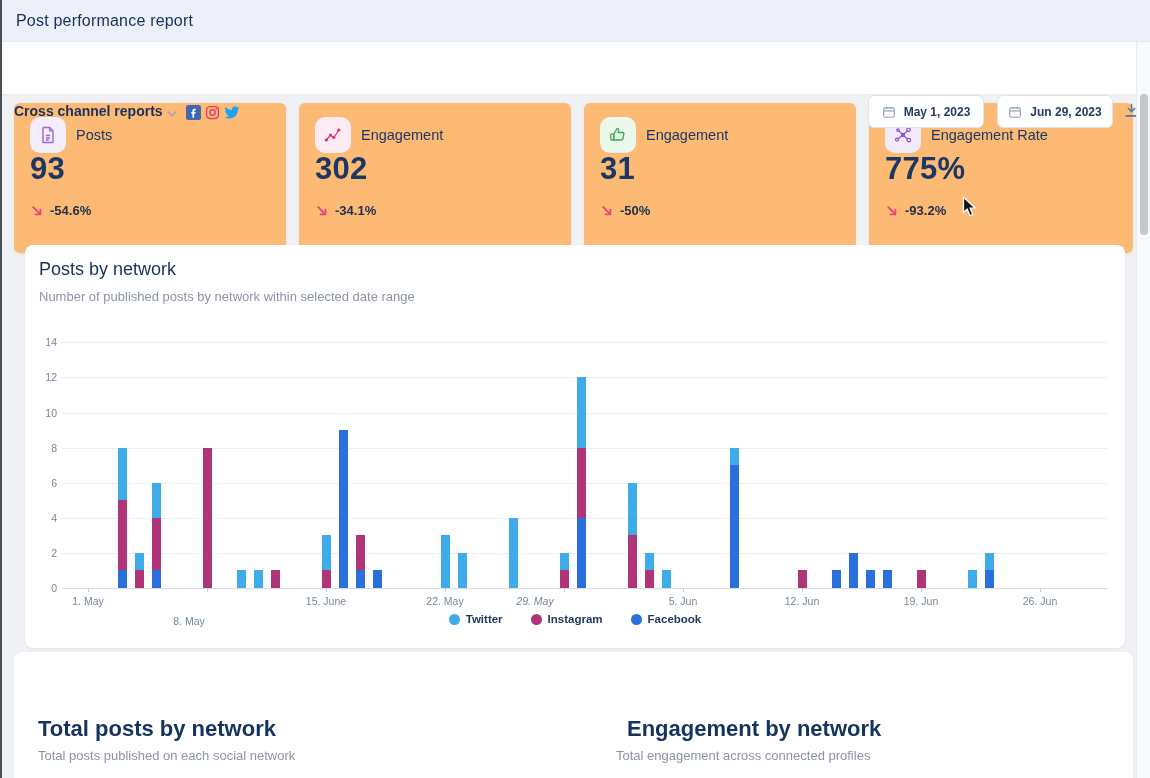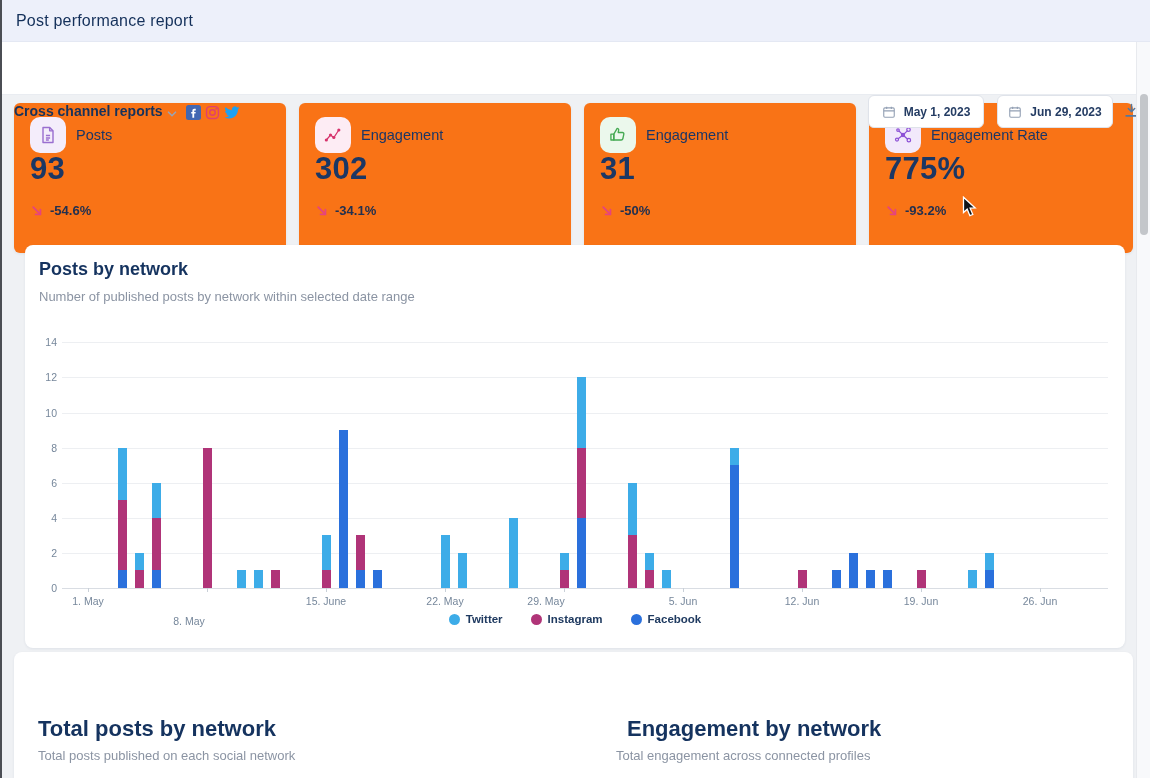--- a/index.html
+++ b/index.html
@@ -19,30 +19,30 @@
   #fb-chip { left:186px; }
   #ig-chip { left:205px; }
   #tw-chip { left:224px; }
 
   .datefield { position:absolute; top:53px; width:116px; height:33px; background:#fff; border:1px solid #dfe3ea; border-radius:6px; display:flex; align-items:center; justify-content:center; gap:8px; cursor:pointer; }
   .datefield span { font-size:12px; font-weight:600; color:#243c63; }
   #date-from { left:868px; }
   #date-to { left:997px; }
   #download-btn { position:absolute; left:1123px; top:60px; cursor:pointer; }
 
-  .kpi-card { position:absolute; top:103px; height:150px; background:#f97316; border-radius:6px; box-shadow:0 1px 3px rgba(20,40,80,.07); }
+  .kpi-card { position:absolute; top:103px; height:150px; background:#fdba74; border-radius:6px; box-shadow:0 1px 3px rgba(20,40,80,.07); }
   .kpi-icon { position:absolute; left:16px; top:14px; width:36px; height:36px; border-radius:10px; display:flex; align-items:center; justify-content:center; }
   .kpi-label { position:absolute; left:62px; top:24px; font-size:14.5px; font-weight:500; color:#1c3666; }
   .kpi-value { position:absolute; left:16px; top:48px; font-size:31px; font-weight:700; color:#1b3764; letter-spacing:.3px; }
   .kpi-delta { position:absolute; left:16px; top:100px; display:flex; align-items:center; gap:6px; }
   .delta-arrow { display:flex; }
   .delta-text { font-size:13px; font-weight:700; color:#22304f; }
 
   #chart-panel { left:25px; top:245px; width:1100px; height:403px; background:#fff; border-radius:8px; box-shadow:0 1px 3px rgba(20,40,80,.07); }
-  #chart-title { position:absolute; left:14px; top:14px; font-size:18px; font-weight:700; color:#15335f; }
+  #chart-title { position:absolute; left:14px; top:14px; font-size:18px; font-weight:400; color:#15335f; }
   #chart-subtitle { position:absolute; left:14px; top:44px; font-size:13px; color:#8b94a3; }
   #plot { position:absolute; left:0; top:0; width:1100px; height:403px; }
   .gridline { position:absolute; height:1px; background:#edeff2; }
   .gridline.base { background:#d9dde3; }
   .ytick { position:absolute; left:0; width:32px; text-align:right; font-size:10.5px; color:#76879b; }
   .xtick { position:absolute; transform:translateX(-50%); font-size:10.5px; color:#76879b; white-space:nowrap; }
   .xtickmark { position:absolute; width:1px; height:4px; background:#c9d0d8; }
   .barseg { position:absolute; }
   #legend { position:absolute; left:0; top:368px; width:1100px; display:flex; justify-content:center; gap:28px; }
   .legitem { display:flex; align-items:center; gap:6px; cursor:pointer; }
@@ -229,21 +229,21 @@
       <div class="ytick" style="top: 91.3px;">14</div>
       <div class="xtickmark" style="left: 63px; top: 343px;"></div>
       <div class="xtick" style="left: 63px; top: 350px;">1. May</div>
       <div class="xtickmark" style="left: 182px; top: 343px;"></div>
       <div class="xtick" style="left: 164px; top: 350px; margin-top: 20px;">8. May</div>
       <div class="xtickmark" style="left: 301px; top: 343px;"></div>
       <div class="xtick" style="left: 301px; top: 350px;">15. June</div>
       <div class="xtickmark" style="left: 420px; top: 343px;"></div>
       <div class="xtick" style="left: 420px; top: 350px;">22. May</div>
       <div class="xtickmark" style="left: 539px; top: 343px;"></div>
-      <div class="xtick" style="left: 521px; top: 350px;">29. May</div>
+      <div class="xtick" style="left: 510px; top: 350px; font-style: italic;">29. May</div>
       <div class="xtickmark" style="left: 658px; top: 343px;"></div>
       <div class="xtick" style="left: 658px; top: 350px;">5. Jun</div>
       <div class="xtickmark" style="left: 777px; top: 343px;"></div>
       <div class="xtick" style="left: 777px; top: 350px;">12. Jun</div>
       <div class="xtickmark" style="left: 896px; top: 343px;"></div>
       <div class="xtick" style="left: 896px; top: 350px;">19. Jun</div>
       <div class="xtickmark" style="left: 1015px; top: 343px;"></div>
       <div class="xtick" style="left: 1015px; top: 350px;">26. Jun</div>
       <div class="barseg" title="3. May · facebook: 1" style="left: 92.5px; top: 325.45px; width: 9px; height: 17.55px; background: rgb(42, 112, 220);"></div>
       <div class="barseg" title="3. May · instagram: 4" style="left: 92.5px; top: 255.25px; width: 9px; height: 70.2px; background: rgb(176, 52, 120);"></div>

